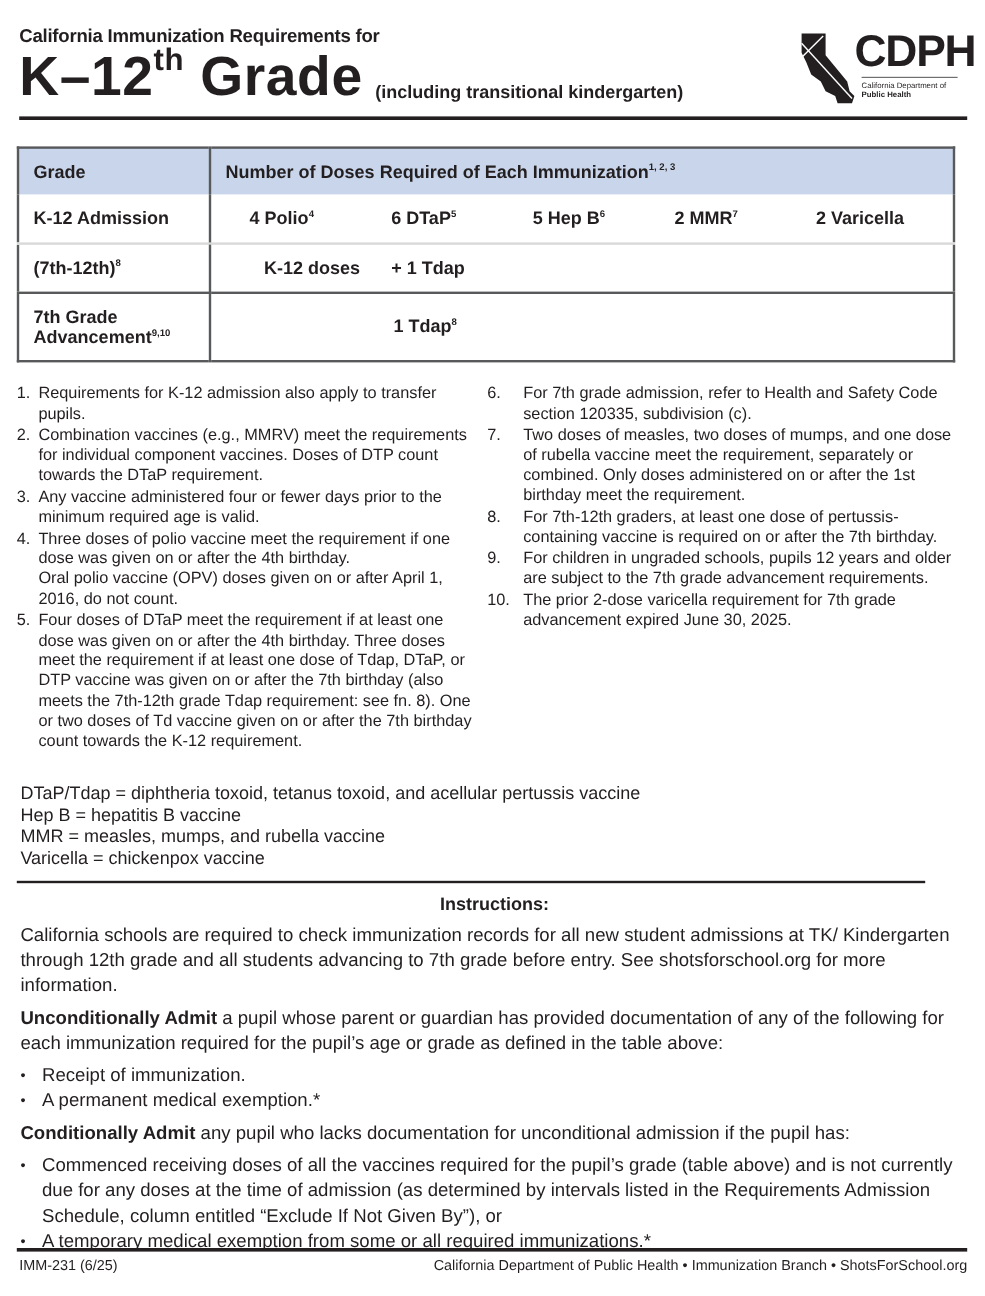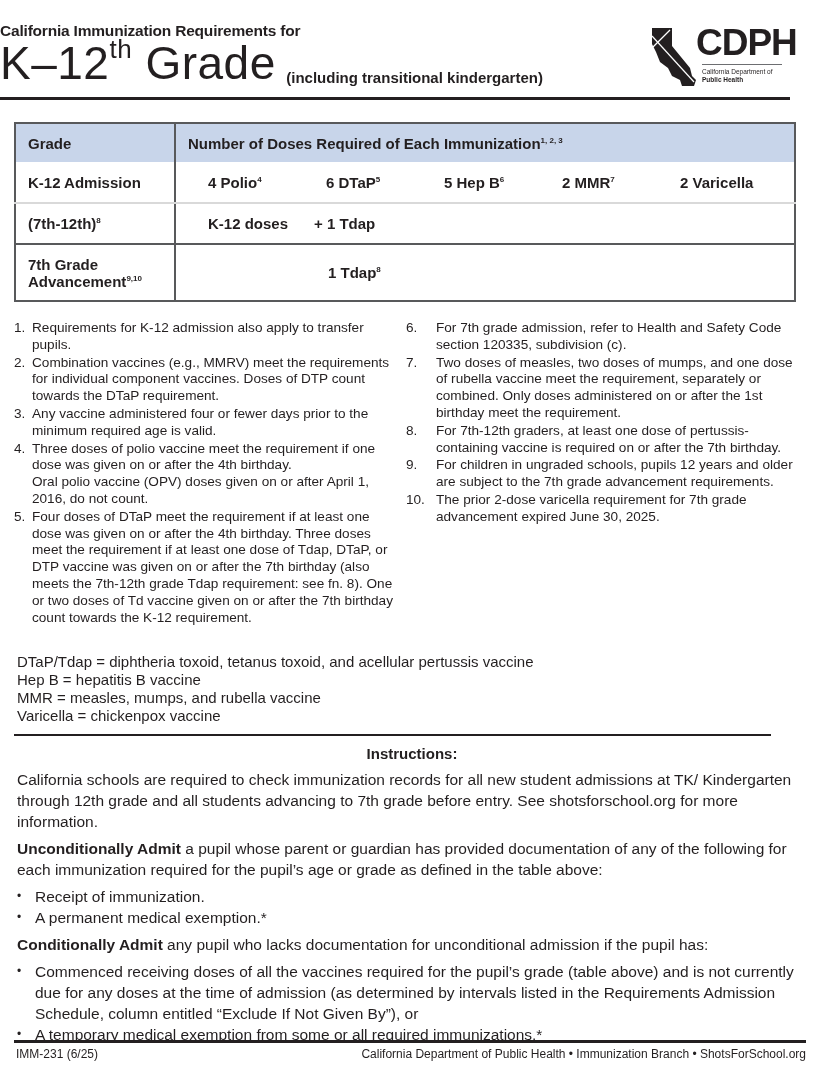--- a/index.html
+++ b/index.html
@@ -1,38 +1,38 @@
 <!DOCTYPE html>
 <html><head>
 <meta charset="utf-8">
 <style>
   * { box-sizing: border-box; margin: 0; padding: 0; }
   html, body { width: 821px; height: 1080px; background: #ffffff; overflow: hidden; }
   body { font-family: "Liberation Sans", sans-serif; color: #231f20; position: relative; }
 
-  .header { position: absolute; left: 0; top: 0; width: 790px; height: 112px; }
+  .header { position: absolute; left: 16px; top: 0; width: 790px; height: 112px; }
   .subtitle { position: absolute; left: 0; top: 22px; font-size: 15.5px; font-weight: bold; letter-spacing: -0.2px; }
   .title-row { position: absolute; left: 0; top: 40px; white-space: nowrap; }
-  .big-title { font-size: 46px; font-weight: normal; letter-spacing: 0.5px; line-height: 1; display: inline-block; }
+  .big-title { font-size: 46px; font-weight: bold; letter-spacing: 0.5px; line-height: 1; display: inline-block; }
   .big-title sup { font-size: 26px; position: relative; top: -4px; vertical-align: top; }
   .title-note { font-size: 15px; margin-left: 6px; display: inline-block; vertical-align: bottom; font-weight: bold; }
   .header-rule { position: absolute; left: 0; top: 97px; width: 790px; height: 3px; background: #231f20; }
 
   .logo { position: absolute; left: 650px; top: 26px; width: 140px; height: 64px; }
   .logo svg { position: absolute; left: 0; top: 0; }
   .logo-text { position: absolute; left: 46px; top: -2px; font-size: 37px; font-weight: bold; letter-spacing: -1px; line-height: 1; }
   .logo-rule { position: absolute; left: 52px; top: 38px; width: 80px; height: 1px; background: #6d6e71; }
   .logo-sub { position: absolute; left: 52px; top: 42px; font-size: 6.5px; line-height: 8px; }
 
   table.req { position: absolute; left: 14px; top: 122px; width: 782px; border-collapse: collapse; border: 2px solid #58595b; }
   table.req td { font-weight: bold; font-size: 15px; height: 40px; }
   table.req tr.head td { background: #c8d5ea; height: 39px; }
   table.req td.grade { width: 160px; padding-left: 12px; border-right: 2px solid #58595b; }
   table.req tr.row1 td { border-bottom: 2px solid #d9d9d9; height: 41px; }
-  table.req tr.row2 td { border-bottom: 2px solid #58595b; height: 41px; }
+  table.req tr.row2 td { border-bottom: 2px solid #58595b; height: 41px; padding-left: 12px; }
   table.req tr.row3 td { height: 57px; }
   .dose-cells { display: flex; }
   .dose-cells span { display: inline-block; }
   sup.fn { font-size: 8px; vertical-align: super; line-height: 0; }
 
   .footnotes { position: absolute; left: 14px; top: 320px; width: 790px; font-size: 13.6px; line-height: 16.8px; }
   .fn-col { position: absolute; top: 0; }
   .fn-col.left { left: 0; width: 386px; }
   .fn-col.right { left: 392px; width: 392px; }
   .fn-item { position: relative; padding-left: 18px; margin-bottom: 1px; }

